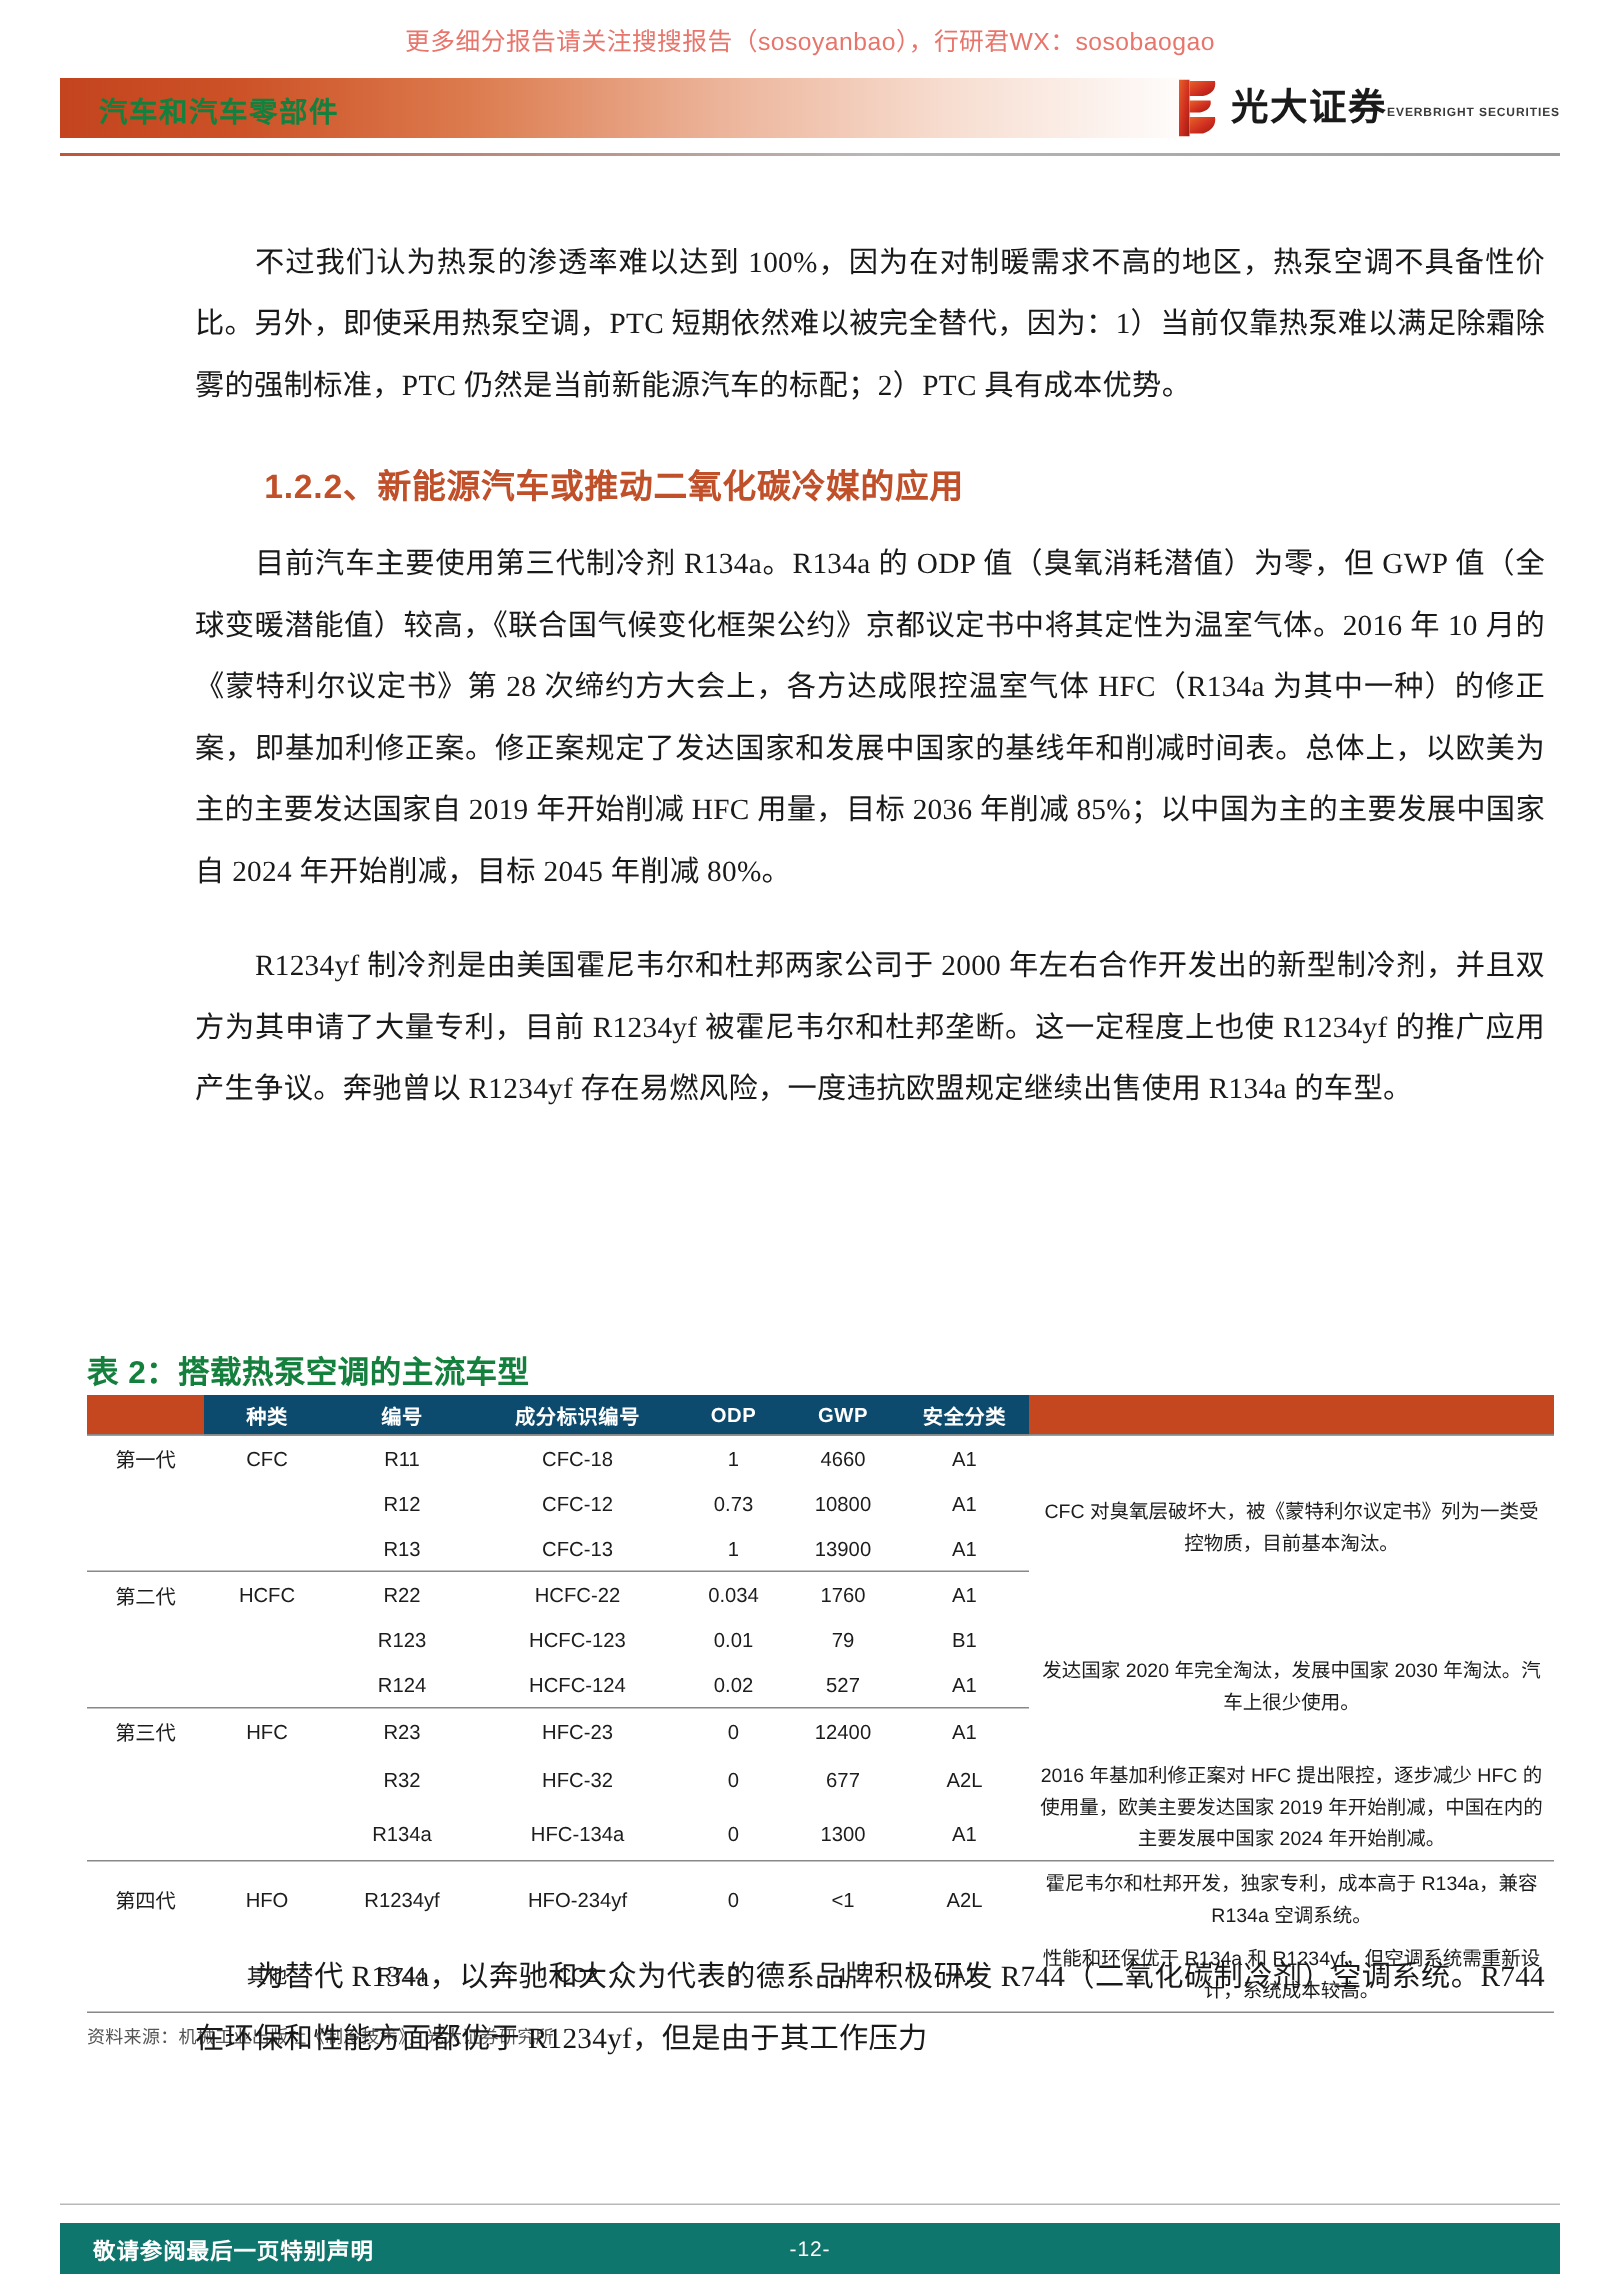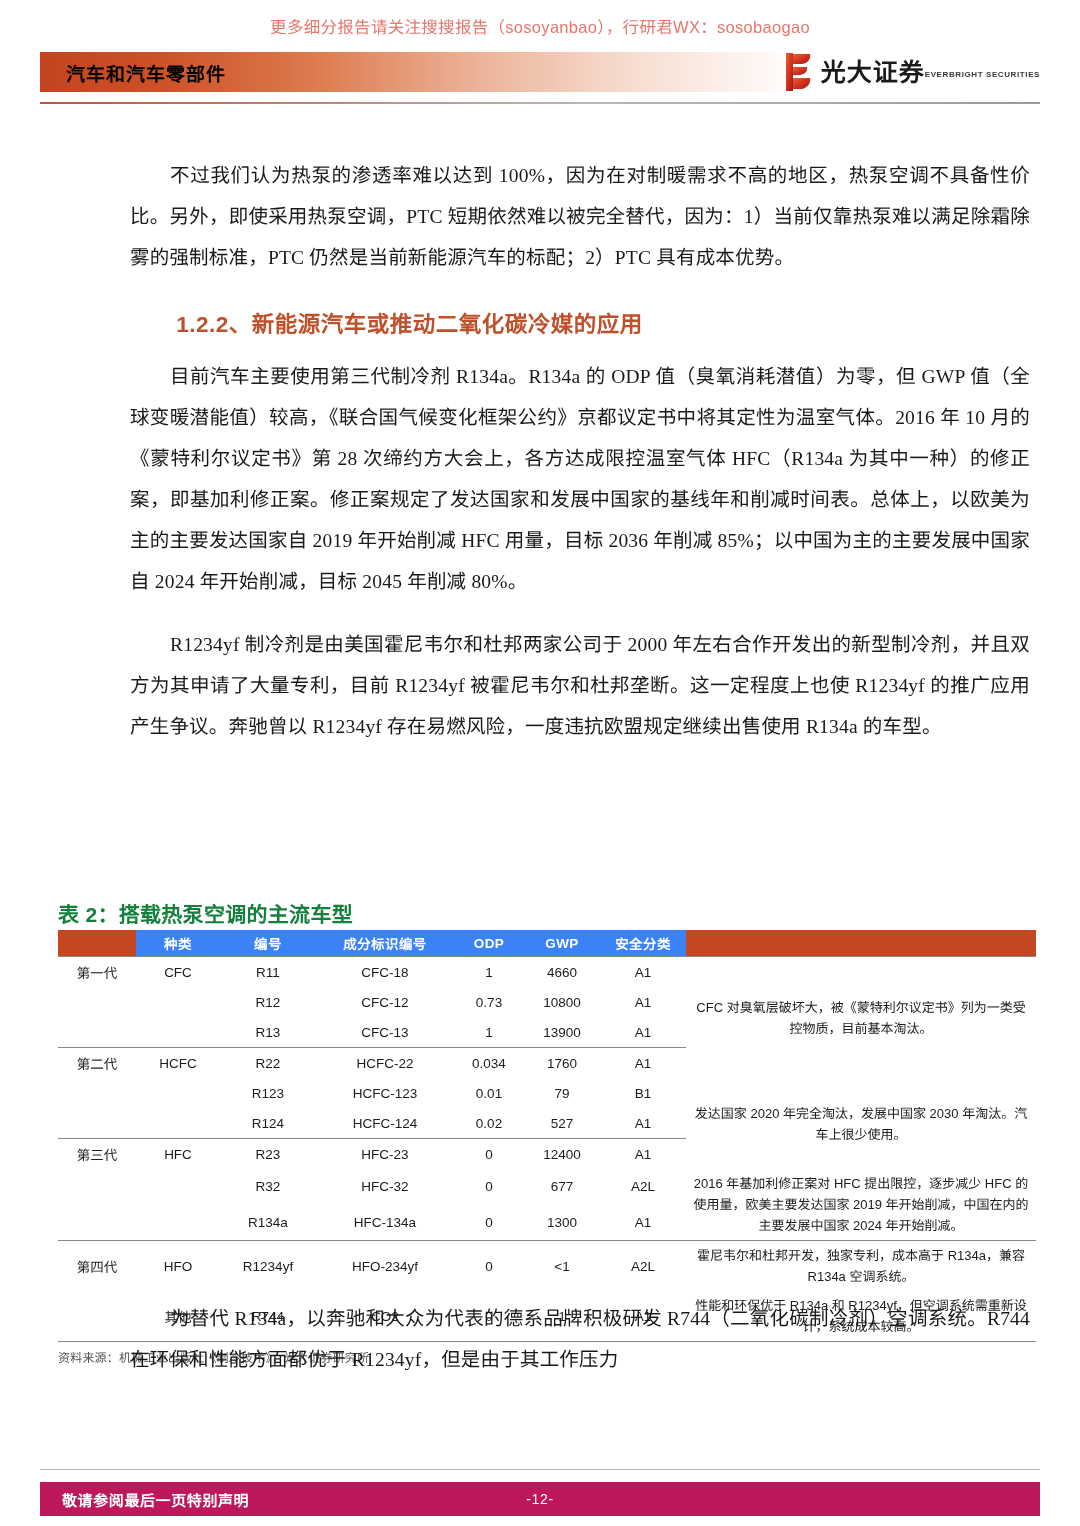--- a/index.html
+++ b/index.html
@@ -52,21 +52,21 @@
                 #f7ddd0 78%,
                 #ffffff 100%);
   }
   .header-title {
     position: absolute;
     left: 26px;
     top: 11px;
     font-family: Liberation Sans, sans-serif;
     font-size: 19px;
     font-weight: bold;
-    color: #000000;
+    color: #15803d;
     letter-spacing: 1px;
     white-space: nowrap;
   }
   .header-rule {
     position: absolute;
     left: 0; bottom: 0;
     width: 1000px;
     height: 2px;
     background: linear-gradient(to right, #c0553a 0%, #b9b9b9 55%, #9a9a9a 100%);
   }
@@ -144,21 +144,21 @@
     letter-spacing: 0.3px;
   }
   table.data-table {
     width: 978px;
     border-collapse: collapse;
     font-family: "Liberation Sans", "DejaVu Sans", sans-serif;
     font-size: 13.5px;
     color: #1c1c1c;
   }
   table.data-table thead th {
-    background: #3b82f6;
+    background: #0c4a6e;
     color: #ffffff;
     font-weight: bold;
     font-size: 13.5px;
     height: 26px;
     padding: 0 6px;
     text-align: center;
     letter-spacing: 0.4px;
   }
   table.data-table thead th.blank-head { background: #c4471f; }
   table.data-table td {
@@ -207,21 +207,21 @@
     width: 1000px;
     height: 1.5px;
     background: #b8b8b8;
   }
   .page-footer {
     position: absolute;
     left: 40px;
     bottom: 10px;
     width: 1000px;
     height: 34px;
-    background: #be185d;
+    background: #0f766e;
     display: flex;
     align-items: center;
     font-family: "Liberation Sans", "DejaVu Sans", sans-serif;
     font-size: 15px;
     color: #ffffff;
     letter-spacing: 0.6px;
   }
   .footer-left {
     position: absolute;
     left: 22px;

